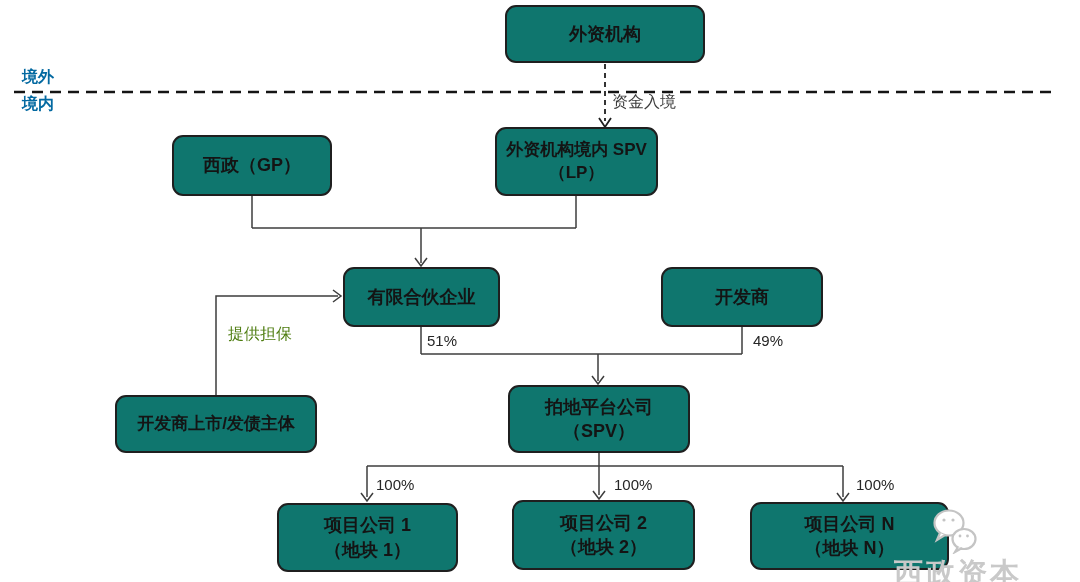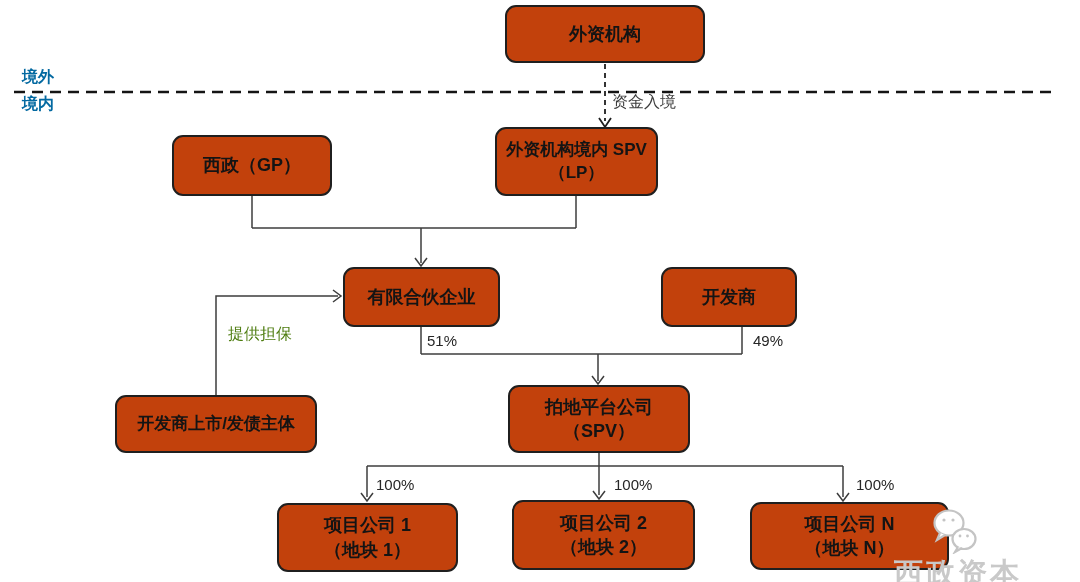--- a/index.html
+++ b/index.html
@@ -2,21 +2,21 @@
 <html><head>
 <meta charset="utf-8">
 <style>
   html,body{margin:0;padding:0;background:#ffffff;}
   .stage{
     position:relative;width:1080px;height:582px;background:#ffffff;
     font-family:"Liberation Sans",sans-serif;overflow:hidden;
   }
   svg.wires{position:absolute;left:0;top:0;width:1080px;height:582px;}
   .node{
-    position:absolute;box-sizing:border-box;background:#c2410c;
+    position:absolute;box-sizing:border-box;background:#0f766e;
     border:2.4px solid #1f1f1f;border-radius:11px;
     display:flex;flex-direction:column;align-items:center;justify-content:center;
     font-weight:bold;font-size:18px;color:#141414;line-height:1.35;
     white-space:nowrap;text-align:center;z-index:2;
   }
   .lbl{
     position:absolute;font-size:15px;color:#262626;white-space:nowrap;z-index:3;
   }
   .lbl.region{font-weight:bold;font-size:16px;color:#0369a1;}
   .lbl.edge{font-size:16px;color:#3c3c3c;}
@@ -77,21 +77,21 @@
 
   <div class="node" style="left:495px;top:127px;width:163px;height:69px;font-size:17px;">
     <span>外资机构境内 SPV</span>
     <span>（LP）</span>
   </div>
 
   <div class="node" style="left:343px;top:267px;width:157px;height:60px;">
     <span>有限合伙企业</span>
   </div>
 
-  <div class="node" style="left:661px;top:267px;width:136px;height:60px;">
+  <div class="node" style="left:661px;top:267px;width:162px;height:60px;">
     <span>开发商</span>
   </div>
 
   <div class="node" style="left:508px;top:385px;width:182px;height:68px;">
     <span>拍地平台公司</span>
     <span>（SPV）</span>
   </div>
 
   <div class="node" style="left:115px;top:395px;width:202px;height:58px;font-size:17px;">
     <span>开发商上市/发债主体</span>

